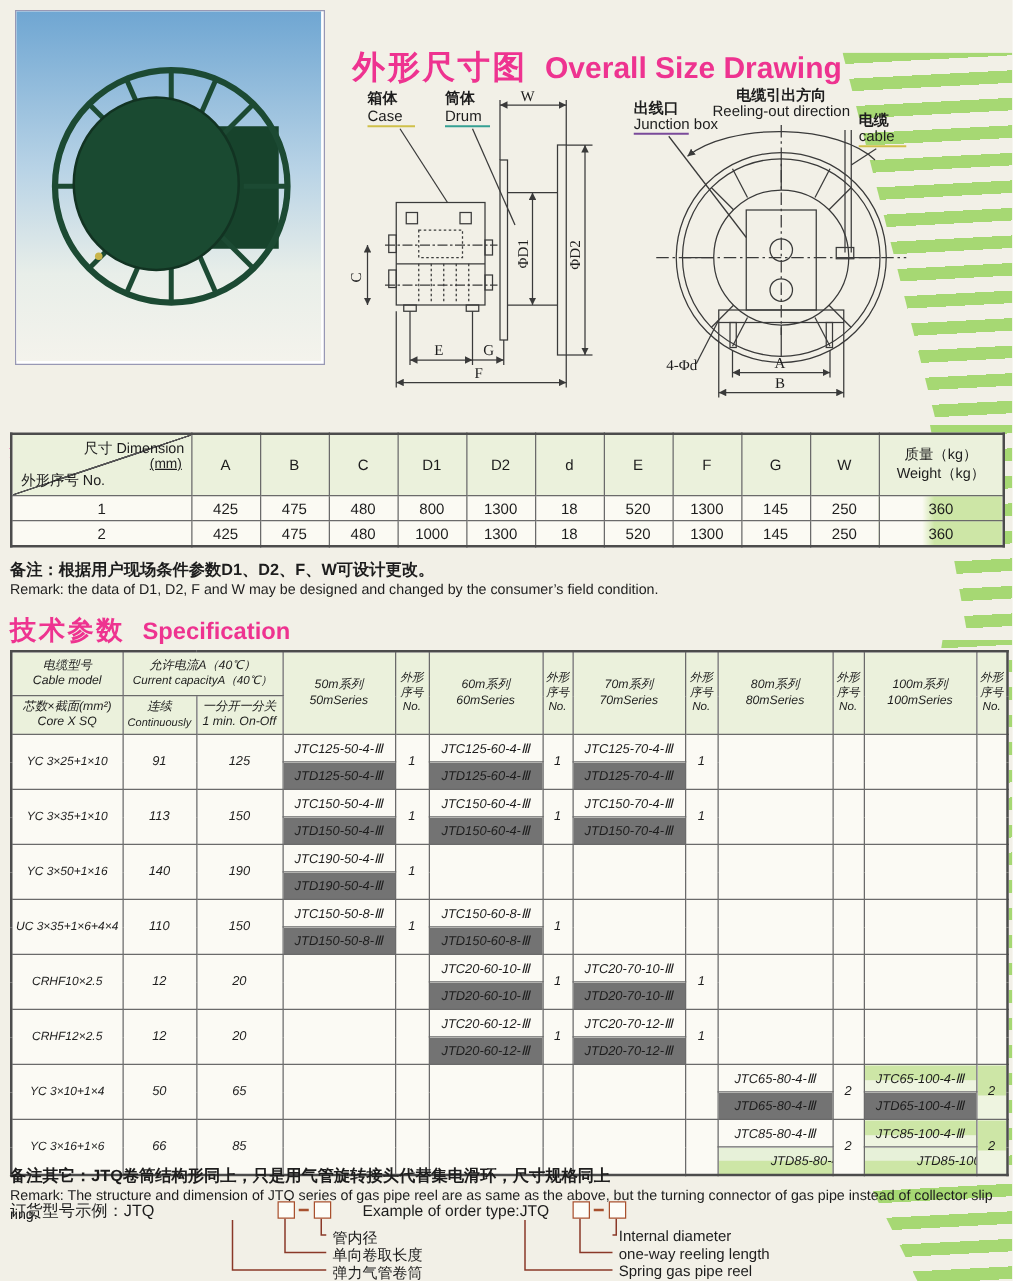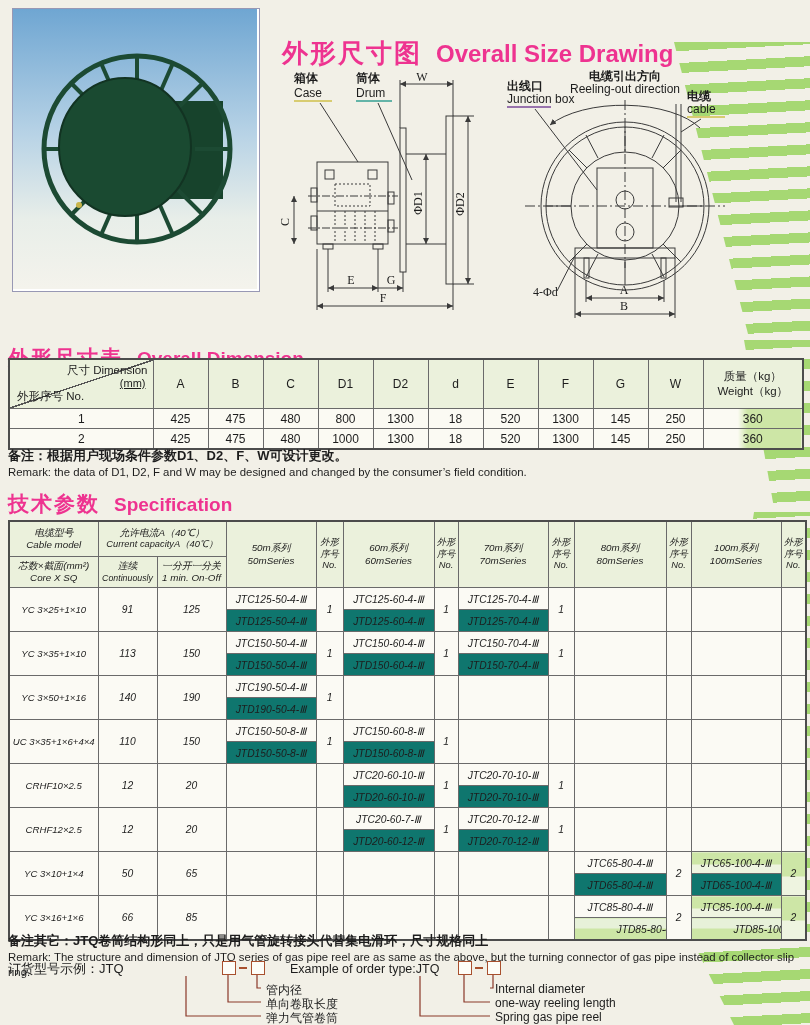--- a/index.html
+++ b/index.html
@@ -40,21 +40,21 @@
   .rk-zh{font-size:13px;font-weight:bold;line-height:1.25;}
   .rk-en{font-size:11.4px;line-height:1.35;}
   
   table.spec{border-collapse:collapse;table-layout:fixed;width:797px;border:2px solid #4c4c4c;background:#fbfaf4;}
   table.spec th,table.spec td{border:1px solid #6a6a6a;text-align:center;padding:0;overflow:hidden;}
   table.spec th{background:#ebf1dc;font-weight:normal;font-size:9.8px;line-height:1.25;}
   table.spec tr.h1 th{height:34px;}
   table.spec tr.h2 th{height:30px;}
   table.spec td{font-size:10.3px;height:21px;background:#fbfaf4;white-space:nowrap;}
   table.spec td.model{font-size:9.6px;}
-  table.spec td.jtd{background:#0f766e;}
+  table.spec td.jtd{background:#737373;}
   table.spec td.tint{background:linear-gradient(180deg,#cde6a6 0 55%,#eef4e0 55% 100%);}
   table.spec td.tint2{background:linear-gradient(180deg,#e7f1d9 0 50%,#cde6a6 50% 100%);padding-left:42px;}
   
   .order{position:absolute;height:66px;}
   .order .olab{position:absolute;left:0;top:2px;font-size:13px;white-space:nowrap;}
   .obox{position:absolute;width:12px;height:12px;border:1.6px solid #a8502e;background:#fdfdf8;top:3px;}
   .odash{position:absolute;width:8px;height:2.4px;background:#a8502e;top:9px;}
   .oitem{position:absolute;font-size:12px;white-space:nowrap;}
   .oconn{position:absolute;left:0;top:0;}
 </style>
@@ -243,21 +243,21 @@
     <text class="dimtxt" x="28" y="226">4-Φd</text>
     <text class="dimtxt" x="119" y="224" text-anchor="middle">A</text>
     <text class="dimtxt" x="119" y="240" text-anchor="middle">B</text>
   </svg>
 
   <div class="layer ttl ttl2" style="left:8px;top:344px;">
     <span class="zh">外形尺寸表</span>
     <span class="en">Overall Dimension</span>
   </div>
 
-  <div class="layer" style="left:8px;top:358px;">
+  <div class="layer" style="left:8px;top:346px;">
     <table class="dim">
       <colgroup>
         <col style="width:144px">
           <col style="width:55px">
           <col style="width:55px">
           <col style="width:55px">
         <col style="width:55px">
           <col style="width:55px">
           <col style="width:55px">
           <col style="width:55px">
@@ -516,21 +516,21 @@
         <td class="jtd">JTD20-60-10-Ⅲ</td>
         <td class="jtd">JTD20-70-10-Ⅲ</td>
       </tr>
 
       <tr>
         <td rowspan="2" class="model">CRHF12×2.5</td>
         <td rowspan="2">12</td>
         <td rowspan="2">20</td>
         <td rowspan="2"></td>
         <td rowspan="2"></td>
-        <td class="jtc">JTC20-60-7-Ⅲ</td>
+        <td class="jtc">JTC20-60-12-Ⅲ</td>
         <td rowspan="2">1</td>
         <td class="jtc">JTC20-70-12-Ⅲ</td>
         <td rowspan="2">1</td>
         <td rowspan="2"></td>
         <td rowspan="2"></td>
         <td rowspan="2"></td>
         <td rowspan="2"></td>
       </tr>
       <tr>
         <td class="jtd">JTD20-60-12-Ⅲ</td>

